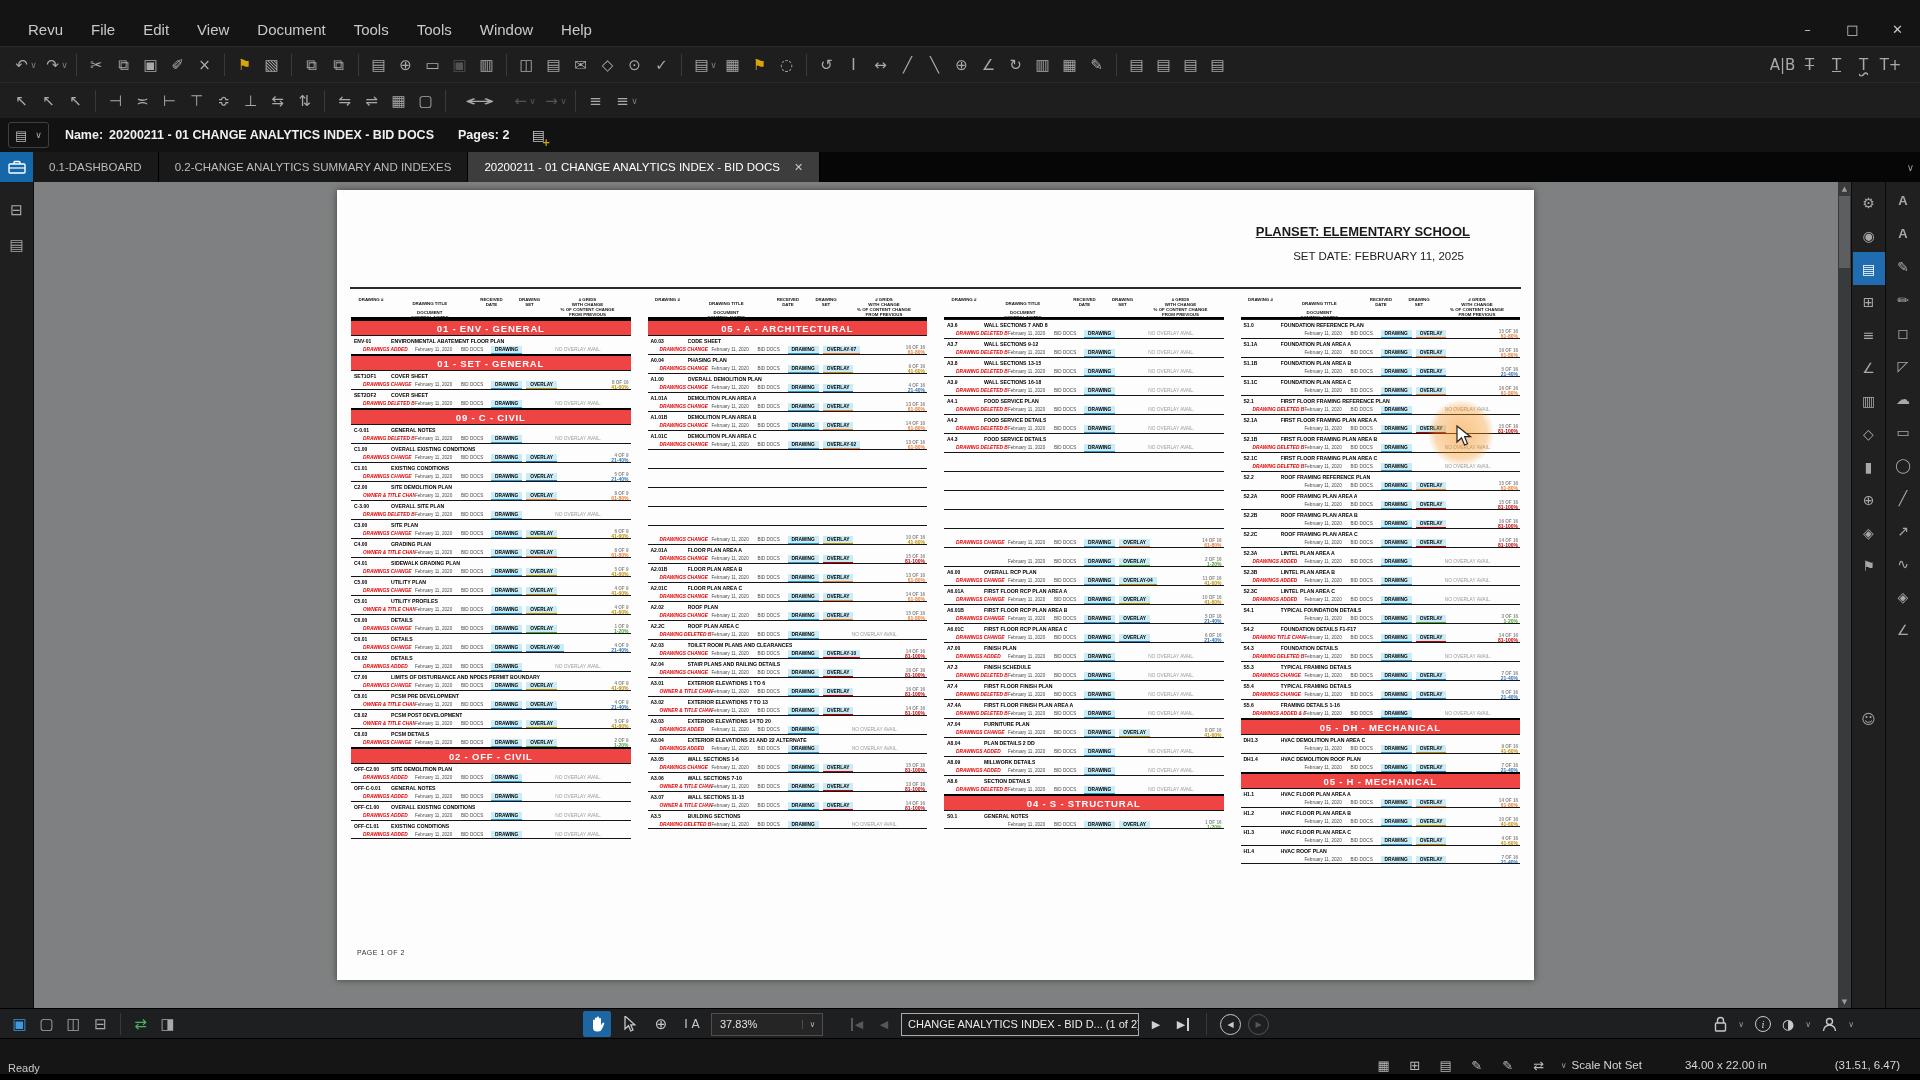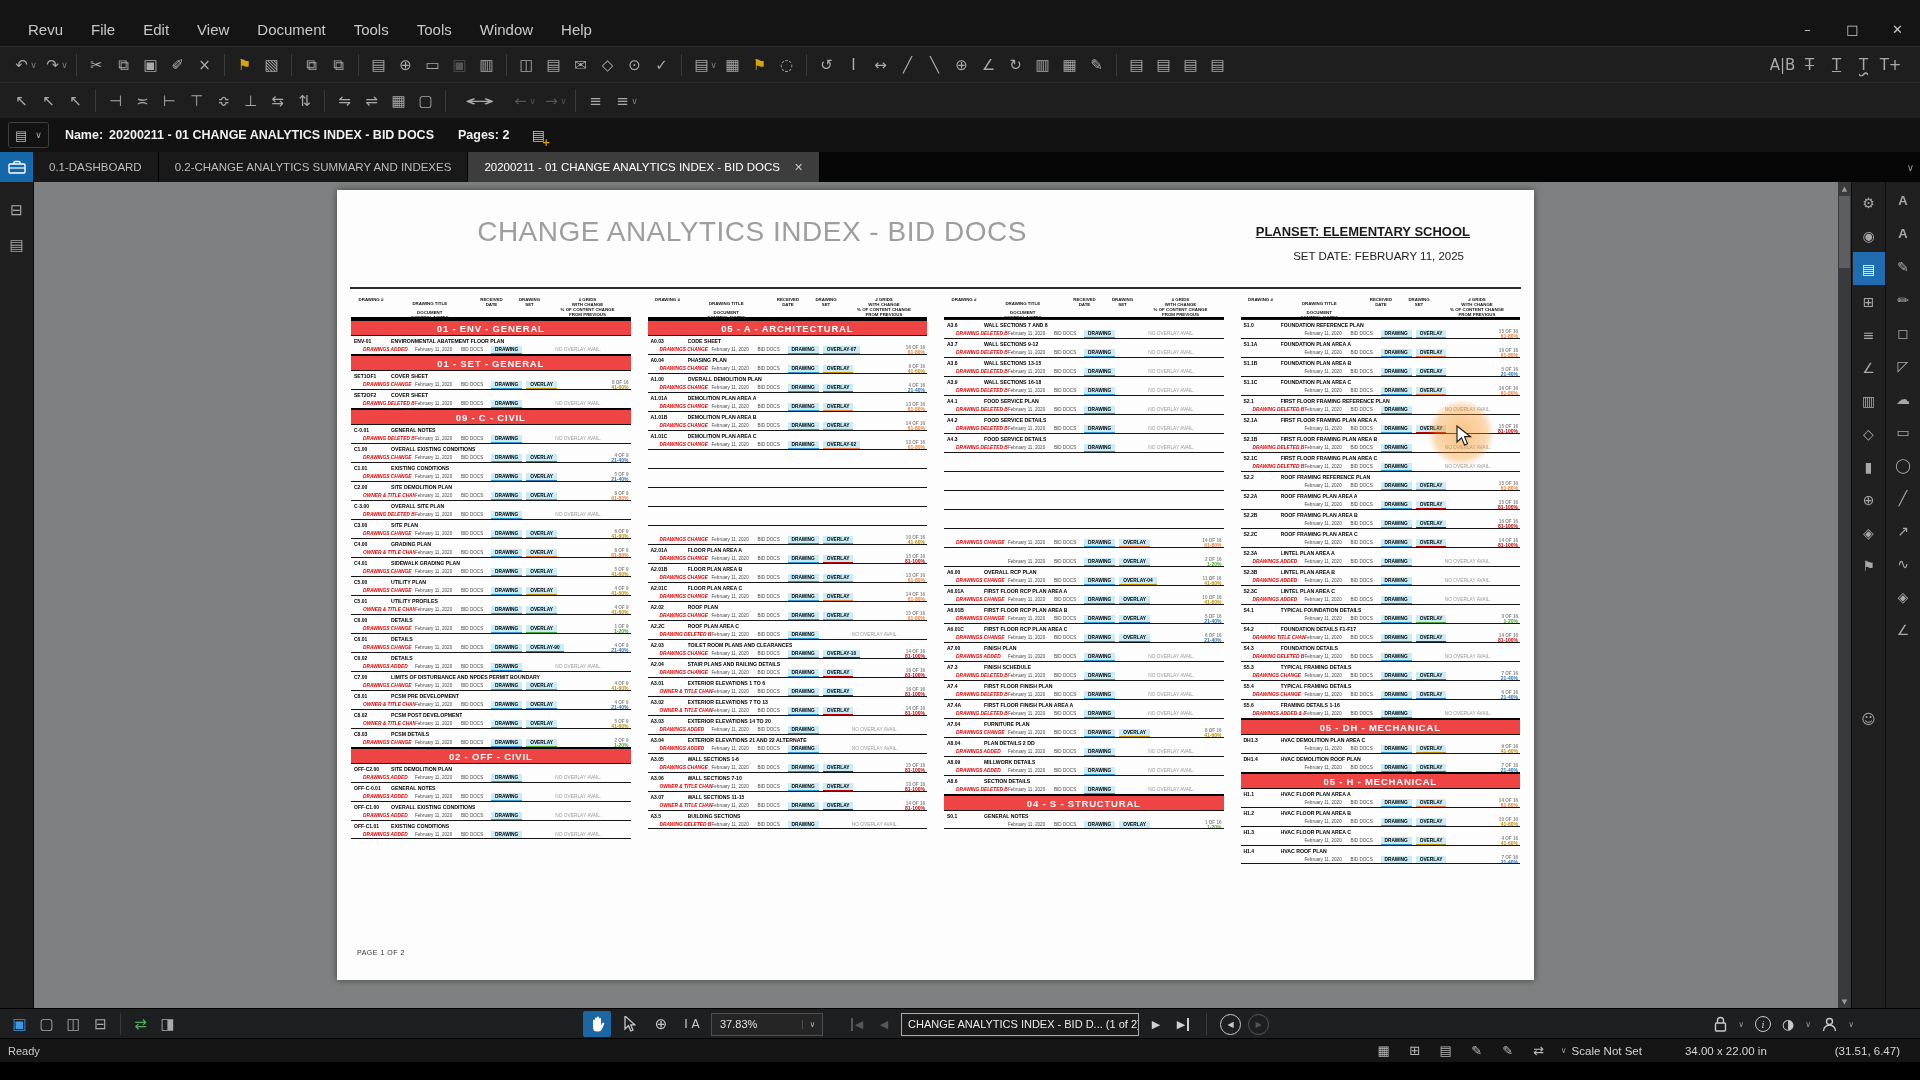--- a/index.html
+++ b/index.html
@@ -139,22 +139,22 @@
           font-size:11px; line-height:21px; padding:0 6px; white-space:nowrap; overflow:hidden; }
   .circ { width:21px; height:21px; border:1.5px solid #c9c9c9; border-radius:50%; display:flex; align-items:center;
           justify-content:center; color:#c9c9c9; font-size:8px; font-family:"DejaVu Sans",sans-serif; }
   .circ.dis { border-color:#565656; color:#565656; }
   #viewbar-right { position:absolute; right:66px; top:2px; height:26px; display:flex; align-items:center; gap:11px; }
   #viewbar-right .ch { color:#9a9a9a; font-size:8px; font-family:"DejaVu Sans",sans-serif; }
   #info-btn { width:16px; height:16px; border:1.5px solid #c9c9c9; border-radius:50%; color:#c9c9c9;
           font-family:"DejaVu Serif",serif; font-style:italic; font-size:10px; display:flex; align-items:center; justify-content:center; }
   #contrast-btn { color:#c9c9c9; font-size:14px; font-family:"DejaVu Sans",sans-serif; }
 
-  #statusbar { position:absolute; top:1038px; left:0; width:1920px; height:24px; background:#151515;
-          border-top:1px solid #000; display:flex; align-items:center; }
+  #statusbar { position:absolute; top:1038px; left:0; width:1920px; height:36px; background:#151515;
+          border-top:1px solid #000; display:flex; align-items:flex-end; }
   #status-ready { color:#c9c9c9; font-size:11px; margin-left:8px; }
   #status-right { position:absolute; right:12px; display:flex; align-items:center; gap:13px; }
   #status-right .tbi { min-width:18px; height:18px; font-size:13px; color:#b9b9b9; }
   #scale-group { display:flex; align-items:center; color:#d6d6d6; font-size:11.5px; gap:5px; }
   #scale-group .ch { font-size:8px; color:#9a9a9a; font-family:"DejaVu Sans",sans-serif; }
   #status-size { color:#d6d6d6; font-size:11.5px; margin-left:30px; }
   #status-coords { color:#d6d6d6; font-size:11.5px; margin-left:55px; margin-right:8px; }
 </style>
 </head>
 <body>
@@ -307,21 +307,20 @@
 
 <div id="content">
   <div id="left-strip">
     <span style="display:flex;flex-direction:column;align-items:center;">
         <span class="tbi">⊟</span>
         <span class="tbi">▤</span>
       </span>
   </div>
 
   <div id="page">
-    <div id="doc-title">CHANGE ANALYTICS INDEX - BID DOCS</div>
     <div id="planset">PLANSET:  ELEMENTARY SCHOOL</div>
     <div id="setdate">SET DATE: FEBRUARY 11, 2025</div>
     <div id="title-rule"></div>
     <div id="cols">
         <div class="col">
           <div class="col-head">
             <div class="ch-code">DRAWING #</div>
             <div class="ch-title"><div>DRAWING TITLE</div><div class="ch-sub">DOCUMENT
 CONTROL NOTES</div></div>
             <div class="ch-date">RECEIVED

